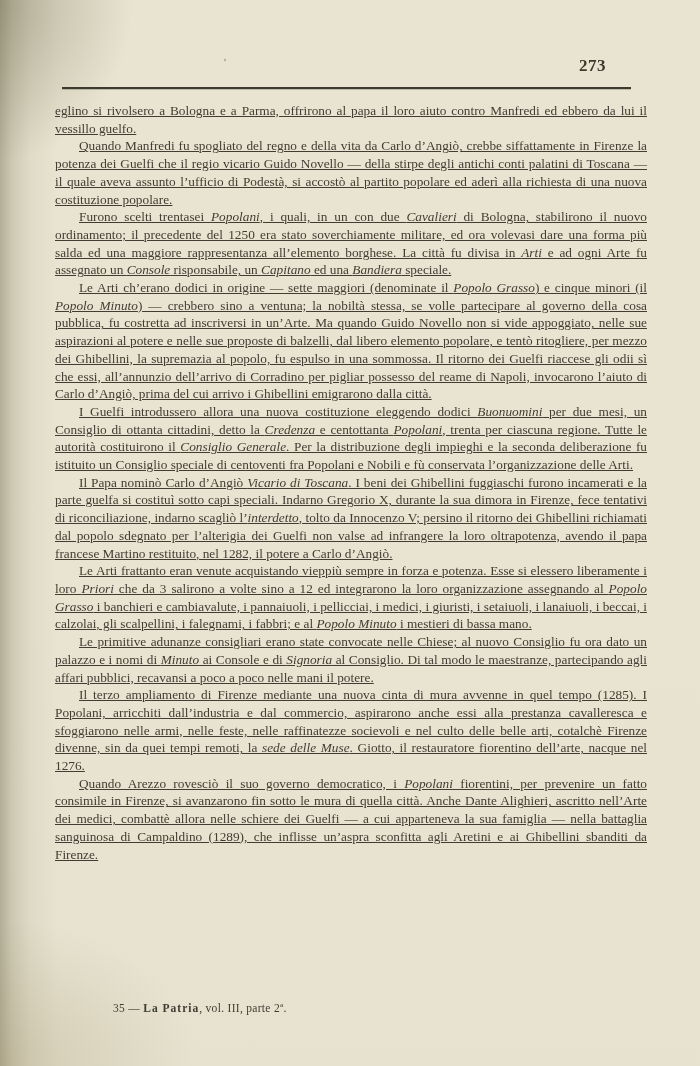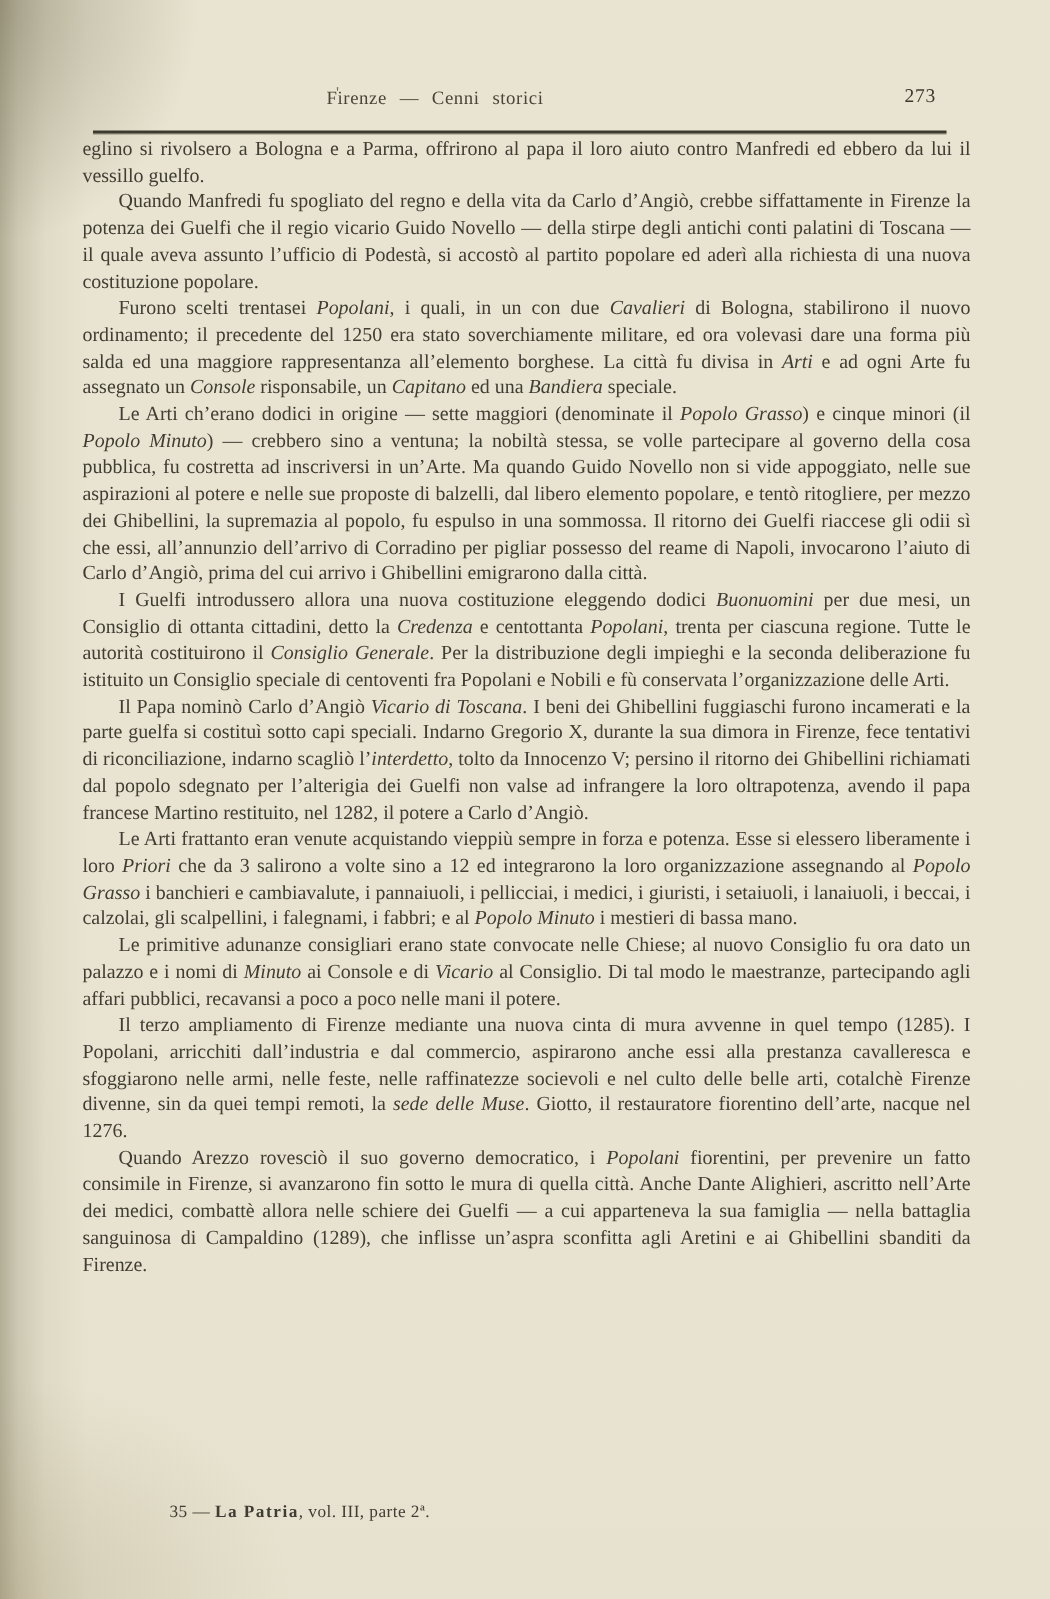--- a/index.html
+++ b/index.html
@@ -26,38 +26,39 @@
     position: absolute; left: 224px; top: 0px;
     font-size: 11px; color: #6a6555;
   }
   .header-title {
     position: absolute; left: 120px; top: 2px; width: 340px;
     text-align: center;
     font-size: 12.5px; letter-spacing: 0.4px; word-spacing: 5px;
     color: #4a4637;
   }
   .page-number {
-    position: absolute; right: 76px; top: 0px;
-    font-size: 13px; font-weight: normal; letter-spacing: 0.5px;
+    position: absolute; right: 94px; top: 0px;
+    font-size: 17px; font-weight: bold; letter-spacing: 0.5px;
     color: #3c392e;
   }
   .header-rule {
     position: absolute; top: 87px; left: 62px;
     width: 569px; height: 2px;
     background: #3c3a2f;
     box-shadow: 0 1px 0 rgba(60,58,47,0.25);
   }
 
   
   .body-text {
-    position: absolute; left: 55px; top: 90px; width: 592px;
+    position: absolute; left: 55px; top: 102px; width: 592px;
     font-size: 13.3px; line-height: 17.7px;
     text-align: justify;
     hyphens: auto; -webkit-hyphens: auto;
     color: #403d33;
+    text-decoration: underline;
   }
   .body-text p { margin: 0; text-indent: 24px; }
   .body-text p.no-indent { text-indent: 0; }
   .it { font-style: italic; }
 
   
   .footer-row {
     position: absolute; left: 113px; top: 1002px;
     font-size: 11.5px; color: #3f3c33;
     letter-spacing: 0.3px;
@@ -65,35 +66,34 @@
   }
   .footer-bold { font-weight: bold; letter-spacing: 1px; }
 </style>
 </head>
 <body>
 
 <div class="page">
 
   <div class="header-row">
     <span class="artifact-mark">'</span>
-    <div class="header-title">Firenze — Cenni storici</div>
     <div class="page-number">273</div>
   </div>
 
   <div class="header-rule"></div>
 
   <div class="body-text" lang="it">
       <p class="no-indent"><span>eglino si rivolsero a Bologna e a Parma, offrirono al papa il loro aiuto contro Manfredi ed ebbero da lui il vessillo guelfo.</span></p>
       <p><span>Quando Manfredi fu spogliato del regno e della vita da Carlo d’Angiò, crebbe siffattamente in Firenze la potenza dei Guelfi che il regio vicario Guido Novello — della stirpe degli antichi conti palatini di Toscana — il quale aveva assunto l’ufficio di Podestà, si accostò al partito popolare ed aderì alla richiesta di una nuova costituzione popolare.</span></p>
       <p><span>Furono scelti trentasei </span><span class="it">Popolani</span><span>, i quali, in un con due </span><span class="it">Cavalieri</span><span> di Bologna, stabilirono il nuovo ordinamento; il precedente del 1250 era stato soverchiamente militare, ed ora volevasi dare una forma più salda ed una maggiore rappresentanza all’elemento borghese. La città fu divisa in </span><span class="it">Arti</span><span> e ad ogni Arte fu assegnato un </span><span class="it">Console</span><span> risponsabile, un </span><span class="it">Capitano</span><span> ed una </span><span class="it">Bandiera</span><span> speciale.</span></p>
       <p><span>Le Arti ch’erano dodici in origine — sette maggiori (denominate il </span><span class="it">Popolo Grasso</span><span>) e cinque minori (il </span><span class="it">Popolo Minuto</span><span>) — crebbero sino a ventuna; la nobiltà stessa, se volle partecipare al governo della cosa pubblica, fu costretta ad inscriversi in un’Arte. Ma quando Guido Novello non si vide appoggiato, nelle sue aspirazioni al potere e nelle sue proposte di balzelli, dal libero elemento popolare, e tentò ritogliere, per mezzo dei Ghibellini, la supremazia al popolo, fu espulso in una sommossa. Il ritorno dei Guelfi riaccese gli odii sì che essi, all’annunzio dell’arrivo di Corradino per pigliar possesso del reame di Napoli, invocarono l’aiuto di Carlo d’Angiò, prima del cui arrivo i Ghibellini emigrarono dalla città.</span></p>
       <p><span>I Guelfi introdussero allora una nuova costituzione eleggendo dodici </span><span class="it">Buonuomini</span><span> per due mesi, un Consiglio di ottanta cittadini, detto la </span><span class="it">Credenza</span><span> e centottanta </span><span class="it">Popolani</span><span>, trenta per ciascuna regione. Tutte le autorità costituirono il </span><span class="it">Consiglio Generale</span><span>. Per la distribuzione degli impieghi e la seconda deliberazione fu istituito un Consiglio speciale di centoventi fra Popolani e Nobili e fù conservata l’organizzazione delle Arti.</span></p>
       <p><span>Il Papa nominò Carlo d’Angiò </span><span class="it">Vicario di Toscana</span><span>. I beni dei Ghibellini fuggiaschi furono incamerati e la parte guelfa si costituì sotto capi speciali. Indarno Gregorio X, durante la sua dimora in Firenze, fece tentativi di riconciliazione, indarno scagliò l’</span><span class="it">interdetto</span><span>, tolto da Innocenzo V; persino il ritorno dei Ghibellini richiamati dal popolo sdegnato per l’alterigia dei Guelfi non valse ad infrangere la loro oltrapotenza, avendo il papa francese Martino restituito, nel 1282, il potere a Carlo d’Angiò.</span></p>
       <p><span>Le Arti frattanto eran venute acquistando vieppiù sempre in forza e potenza. Esse si elessero liberamente i loro </span><span class="it">Priori</span><span> che da 3 salirono a volte sino a 12 ed integrarono la loro organizzazione assegnando al </span><span class="it">Popolo Grasso</span><span> i banchieri e cambiavalute, i pannaiuoli, i pellicciai, i medici, i giuristi, i setaiuoli, i lanaiuoli, i beccai, i calzolai, gli scalpellini, i falegnami, i fabbri; e al </span><span class="it">Popolo Minuto</span><span> i mestieri di bassa mano.</span></p>
-      <p><span>Le primitive adunanze consigliari erano state convocate nelle Chiese; al nuovo Consiglio fu ora dato un palazzo e i nomi di </span><span class="it">Minuto</span><span> ai Console e di </span><span class="it">Vicario</span><span> al Consiglio. Di tal modo le maestranze, partecipando agli affari pubblici, recavansi a poco a poco nelle mani il potere.</span></p>
+      <p><span>Le primitive adunanze consigliari erano state convocate nelle Chiese; al nuovo Consiglio fu ora dato un palazzo e i nomi di </span><span class="it">Minuto</span><span> ai Console e di </span><span class="it">Signoria</span><span> al Consiglio. Di tal modo le maestranze, partecipando agli affari pubblici, recavansi a poco a poco nelle mani il potere.</span></p>
       <p><span>Il terzo ampliamento di Firenze mediante una nuova cinta di mura avvenne in quel tempo (1285). I Popolani, arricchiti dall’industria e dal commercio, aspirarono anche essi alla prestanza cavalleresca e sfoggiarono nelle armi, nelle feste, nelle raffinatezze socievoli e nel culto delle belle arti, cotalchè Firenze divenne, sin da quei tempi remoti, la </span><span class="it">sede delle Muse</span><span>. Giotto, il restauratore fiorentino dell’arte, nacque nel 1276.</span></p>
       <p><span>Quando Arezzo rovesciò il suo governo democratico, i </span><span class="it">Popolani</span><span> fiorentini, per prevenire un fatto consimile in Firenze, si avanzarono fin sotto le mura di quella città. Anche Dante Alighieri, ascritto nell’Arte dei medici, combattè allora nelle schiere dei Guelfi — a cui apparteneva la sua famiglia — nella battaglia sanguinosa di Campaldino (1289), che inflisse un’aspra sconfitta agli Aretini e ai Ghibellini sbanditi da Firenze.</span></p>
     </div>
 
   <div class="footer-row">
     <span>35 — </span><span class="footer-bold">La Patria</span><span>, vol. III, parte 2ª.</span>
   </div>
 
 </div>
 

